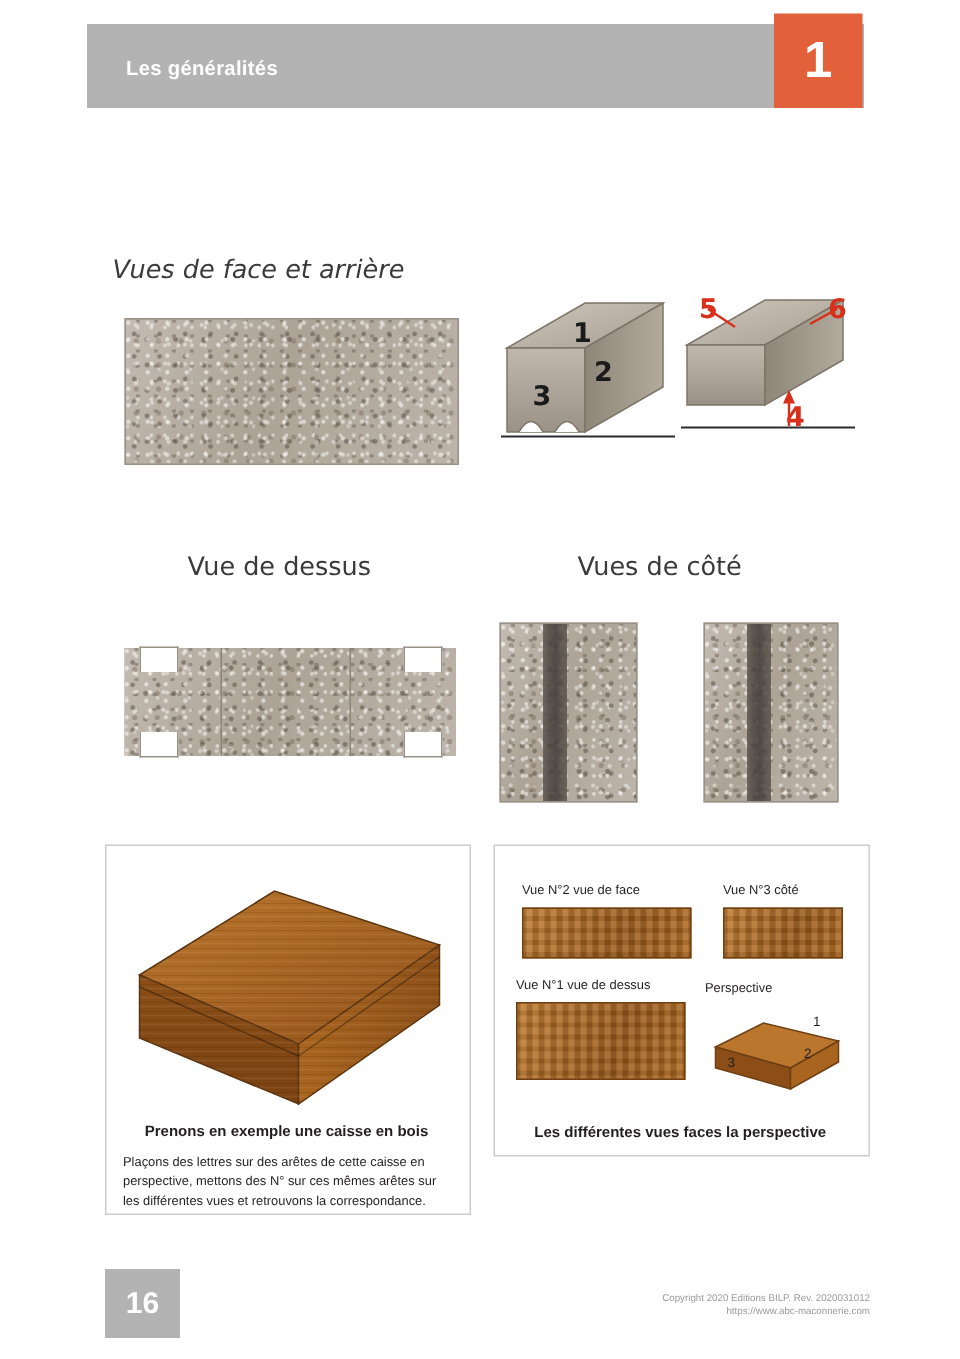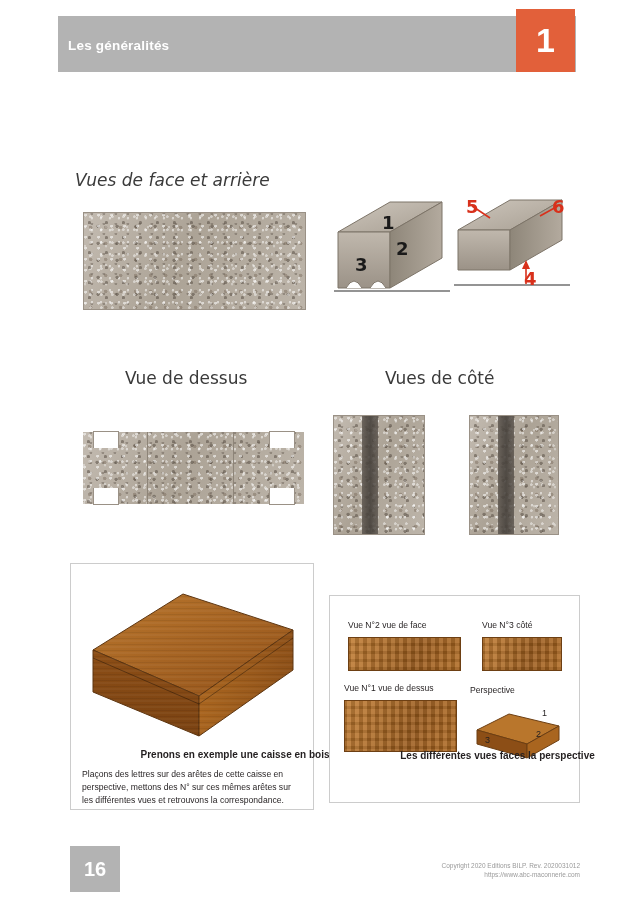--- a/index.html
+++ b/index.html
@@ -20,21 +20,21 @@
   .header-band {
     position: absolute;
     left: 58px;
     top: 16px;
     width: 518px;
     height: 56px;
     background: #b3b3b3;
   }
   .header-title {
     position: absolute;
-    left: 68px;
+    left: 84px;
     top: 38px;
     font-size: 13.5px;
     font-weight: bold;
     color: #ffffff;
     letter-spacing: 0.2px;
   }
   .chapter-box {
     position: absolute;
     left: 516px;
     top: 9px;
@@ -141,30 +141,29 @@
   }
   .num-label.red { color: #d8301b; }
 
   
   .panel {
     position: absolute;
     border: 1px solid #cccccc;
     background: #ffffff;
   }
   #panel-left  { left: 70px;  top: 563px; width: 242px; height: 245px; }
-  #panel-right { left: 329px; top: 595px; width: 249px; height: 206px; }
+  #panel-right { left: 329px; top: 563px; width: 249px; height: 206px; }
 
   .panel-caption {
     position: absolute;
     font-size: 10px;
     font-weight: bold;
     color: #231f20;
     text-align: center;
     white-space: nowrap;
-    margin-left: 44px;
   }
   #cap-caisse { left: 96px; top: 749px; width: 190px; }
   #cap-vues   { left: 340px; top: 750px; width: 227px; }
 
   .panel-body {
     position: absolute;
     left: 82px; top: 768px; width: 220px;
     font-size: 8.6px;
     line-height: 13px;
     color: #231f20;

